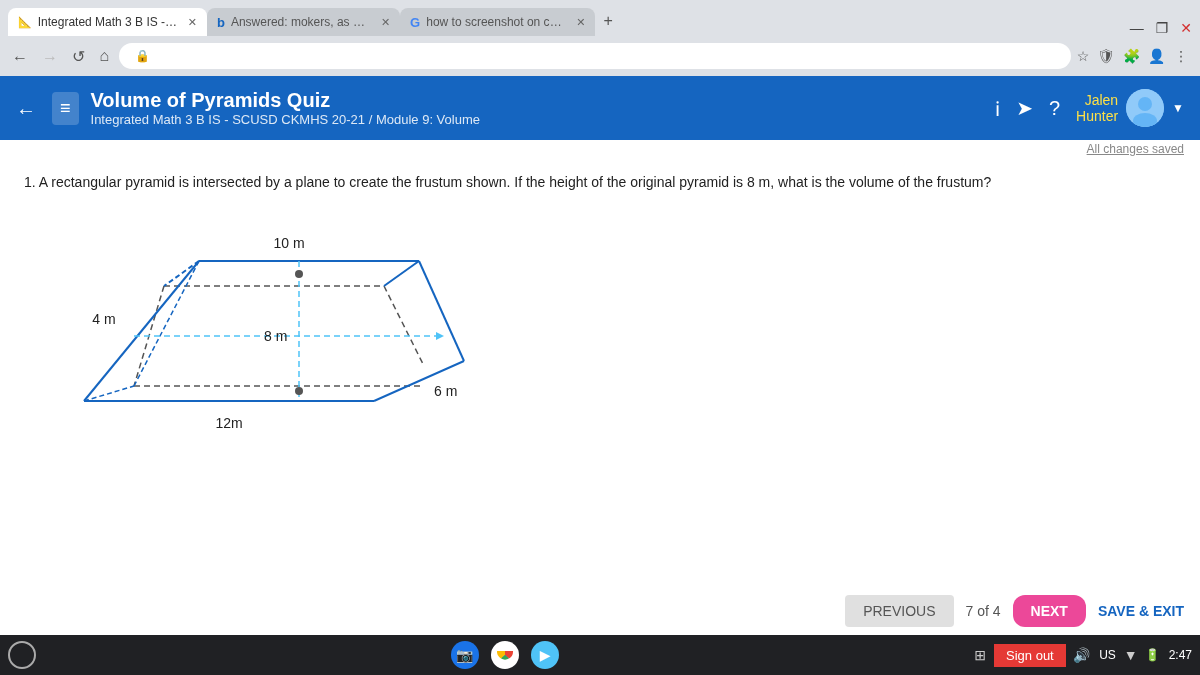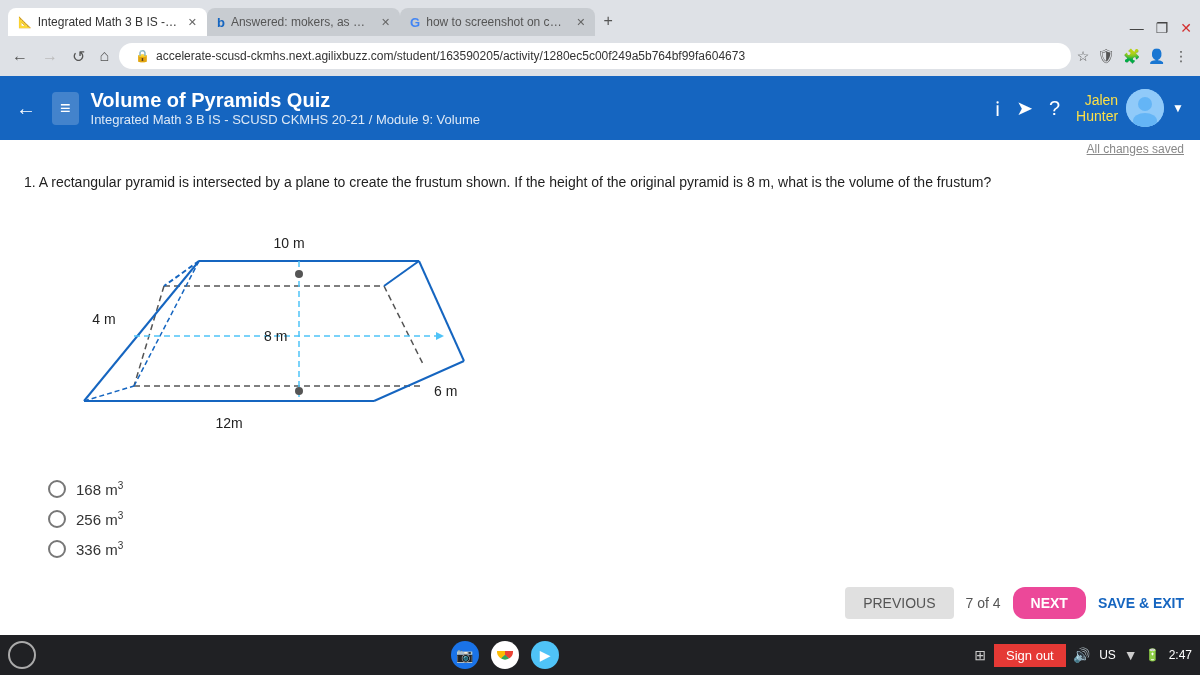--- a/index.html
+++ b/index.html
@@ -46,21 +46,21 @@
     
     .diagram-container { position: relative; width: 480px; margin: 0 auto 20px 20px; }
     .diagram-svg { width: 460px; height: 250px; }
 
     
     .answer-options { display: flex; flex-direction: column; gap: 12px; padding: 0 24px; margin-bottom: 16px; }
     .answer-option { display: flex; align-items: center; gap: 10px; font-size: 15px; color: #333; }
     .radio-circle { width: 18px; height: 18px; border: 2px solid #777; border-radius: 50%; display: inline-block; flex-shrink: 0; cursor: pointer; }
 
     
-    .footer-bar { position: absolute; bottom: 48px; right: 0; display: flex; align-items: center; gap: 12px; padding: 8px 16px; }
+    .footer-bar { position: absolute; bottom: 40px; right: 0; display: flex; align-items: center; gap: 12px; padding: 8px 16px; }
     .prev-btn { background: #e0e0e0; border: none; padding: 8px 18px; border-radius: 4px; font-size: 14px; color: #555; cursor: pointer; }
     .page-indicator { font-size: 14px; color: #555; }
     .next-btn { background: #ec4899; border: none; padding: 8px 18px; border-radius: 12px; font-size: 14px; color: #fff; cursor: pointer; font-weight: bold; }
     .save-exit-btn { background: none; border: none; font-size: 14px; color: #1565c0; font-weight: bold; cursor: pointer; }
 
     
     .taskbar { position: absolute; bottom: 0; left: 0; right: 0; height: 40px; background: #202124; display: flex; align-items: center; padding: 0 8px; gap: 12px; }
     .taskbar-icon { width: 28px; height: 28px; border-radius: 50%; display: flex; align-items: center; justify-content: center; cursor: pointer; font-size: 16px; }
     .taskbar-spacer { flex: 1; }
     .taskbar-right { display: flex; align-items: center; gap: 8px; }
@@ -99,21 +99,20 @@
       <span class="win-btn" style="color:#d32f2f;">✕</span>
     </div>
   </div>
   <div class="address-bar-row">
     <button class="nav-btn">←</button>
     <button class="nav-btn" style="color:#bbb;">→</button>
     <button class="nav-btn">↺</button>
     <button class="nav-btn">⌂</button>
     <div class="address-bar">
       <span class="lock-icon">🔒</span>
-      <span>accelerate-scusd-ckmhs.next.agilixbuzz.com/student/163590205/activity/1280ec5c00f249a5b764bf99fa604673</span>
     </div>
     <div class="address-bar-right">
       <span class="addr-icon">☆</span>
       <span class="addr-icon">🛡</span>
       <span class="addr-icon">🧩</span>
       <span class="addr-icon">👤</span>
       <span class="addr-icon">⋮</span>
     </div>
   </div>
 </div>
@@ -192,34 +191,20 @@
       <text x="60" y="118" font-size="14" font-family="Arial" fill="#222" text-anchor="middle">4 m</text>
 
       <text x="220" y="135" font-size="14" font-family="Arial" fill="#222">8 m</text>
 
       <text x="390" y="190" font-size="14" font-family="Arial" fill="#222">6 m</text>
 
       <text x="185" y="222" font-size="14" font-family="Arial" fill="#222" text-anchor="middle">12m</text>
     </svg>
   </div>
 
-  <div class="answer-options">
-    <div class="answer-option">
-      <span class="radio-circle"></span>
-      <span>168 m<sup>3</sup></span>
-    </div>
-    <div class="answer-option">
-      <span class="radio-circle"></span>
-      <span>256 m<sup>3</sup></span>
-    </div>
-    <div class="answer-option">
-      <span class="radio-circle"></span>
-      <span>336 m<sup>3</sup></span>
-    </div>
-  </div>
 </div>
 
 <div class="footer-bar">
   <button class="prev-btn">PREVIOUS</button>
   <span class="page-indicator">7 of 4</span>
   <button class="next-btn">NEXT</button>
   <button class="save-exit-btn">SAVE &amp; EXIT</button>
 </div>
 
 <div class="taskbar">

